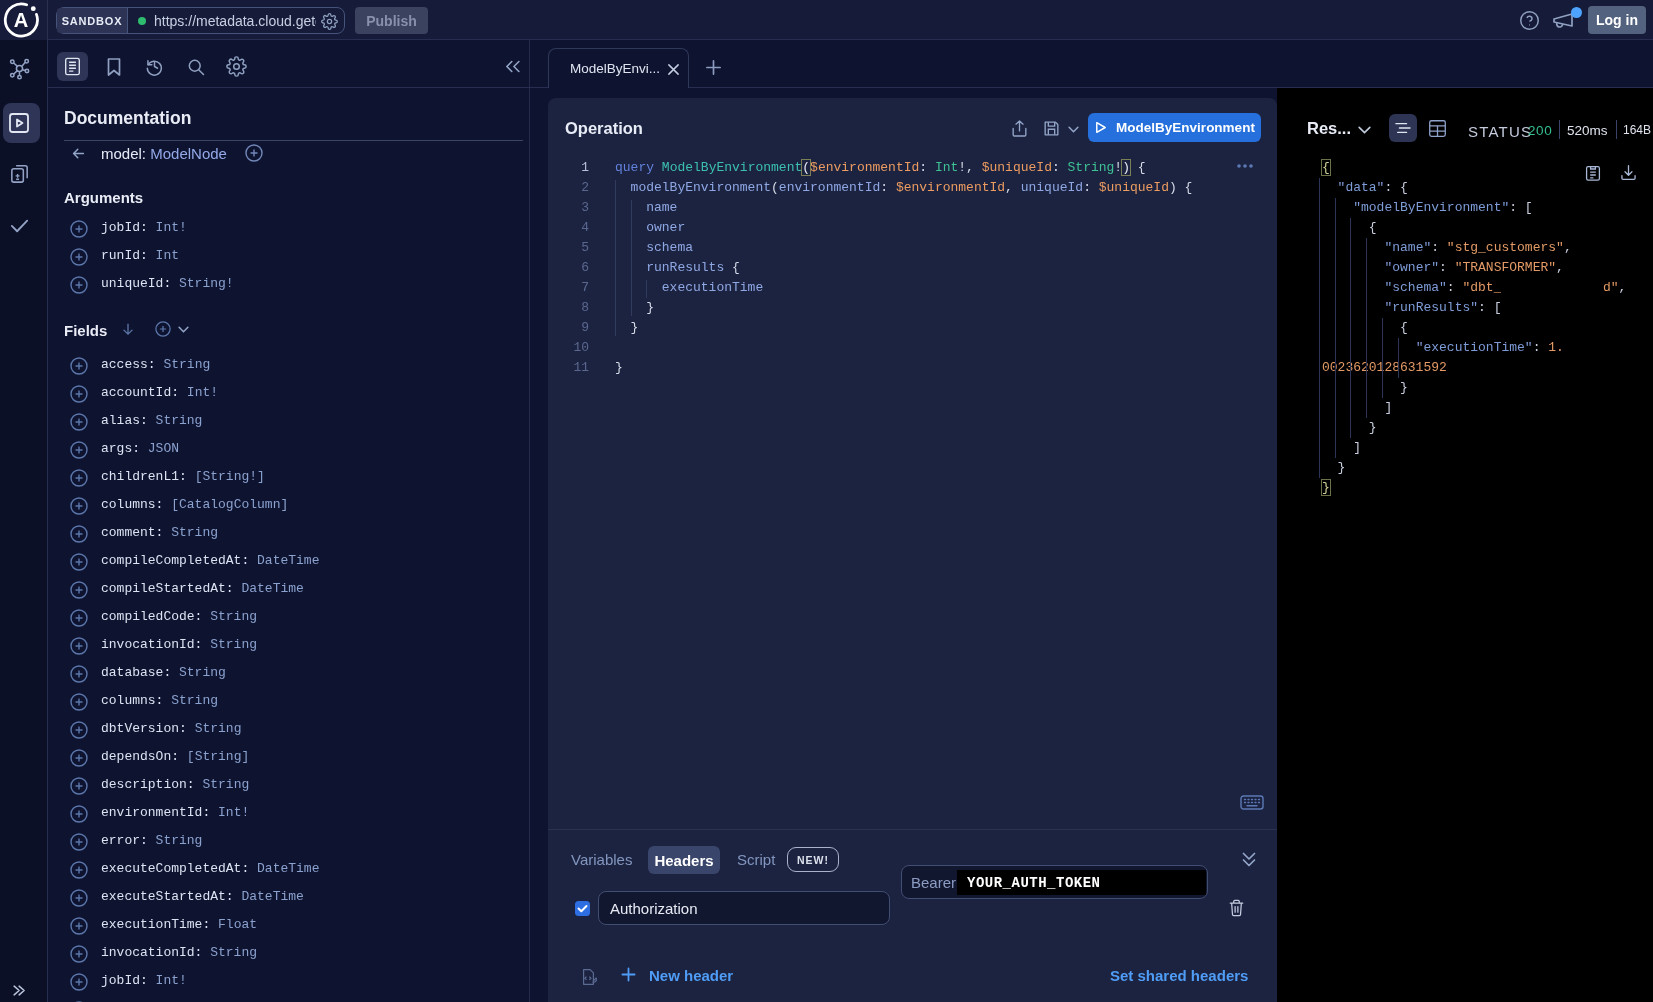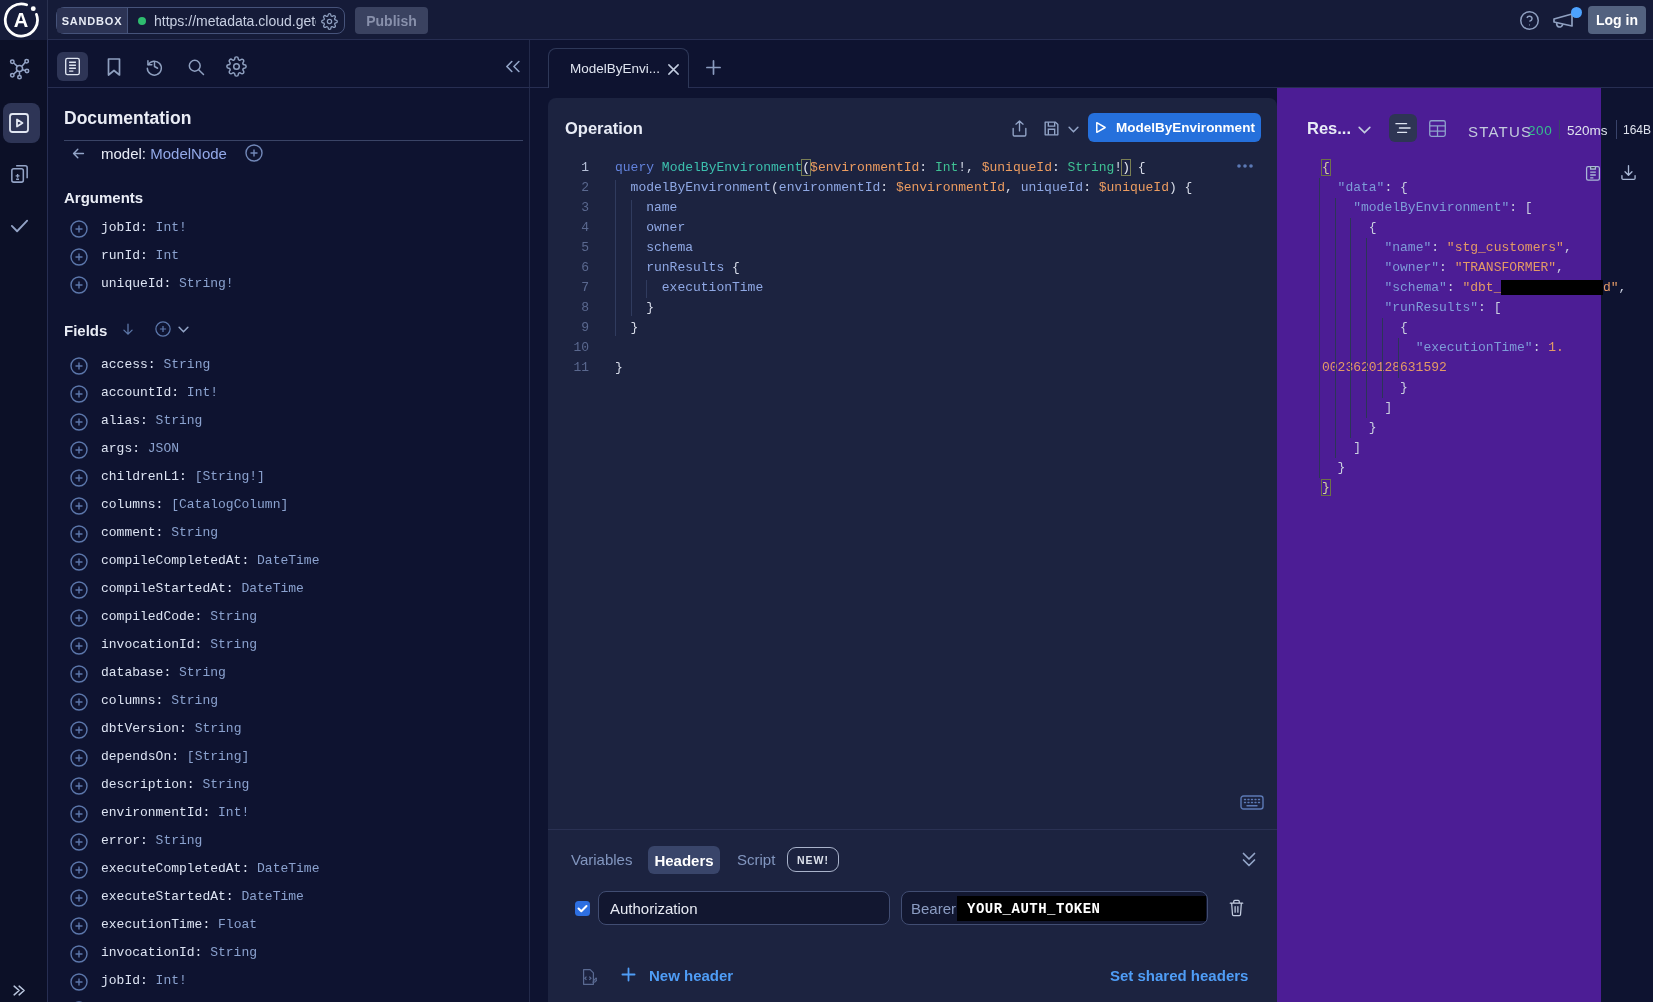--- a/index.html
+++ b/index.html
@@ -35,21 +35,21 @@
 #tabline{position:absolute;left:0;top:47px;width:1123px;height:1px;background:#272e52}
 #tab{position:absolute;left:18px;top:8px;width:141px;height:40px;border:1px solid #2e3858;border-bottom:none;border-radius:8px 8px 0 0;background:#0e1330;z-index:2}
 #card{position:absolute;left:18px;top:58px;width:729px;height:904px;background:#1c2340;border-radius:8px 8px 0 0}
 
 .cl{position:absolute;white-space:pre;font-family:"Liberation Mono",monospace;font-size:13px;line-height:20px;height:20px}
 .ln{position:absolute;width:36px;text-align:right;color:#5a688f;font-family:"Liberation Mono",monospace;font-size:13px;line-height:20px;height:20px}
 .kw{color:#6282dc}.op{color:#3cc0ae}.vr{color:#ec9c60}.ty{color:#3fc294}.pn{color:#d6dbe8}.fd{color:#8fa8e4}
 .bx{outline:1px solid #7a7f55;color:#e6e9f2}
 .guide{position:absolute;width:1px;background:#303b5e}
 
-#resp{position:absolute;left:747px;top:48px;width:324px;height:914px;background:#4c1d95}
+#resp{position:absolute;left:747px;top:48px;width:376px;height:914px;background:#000000}
 .jl{position:absolute;white-space:pre;font-family:"Liberation Mono",monospace;font-size:13px;line-height:20px;height:20px;left:45px}
 .jk{color:#7e9cd8}.jp{color:#c9cfdf}.js{color:#e39a66}
 .jbx{outline:1px solid #6d7147;color:#d3d29a}
 .jguide{position:absolute;width:1px;background:#2c3558}
 
 #botdiv{position:absolute;left:0;top:731px;width:729px;height:1px;background:#2a3153}
 .tabtxt{position:absolute;font-size:15px;color:#8296bf}
 #hdrpill{position:absolute;left:100px;top:748px;width:72px;height:28px;background:#39456a;border-radius:6px;color:#fff;font-weight:bold;font-size:15px;display:flex;align-items:center;justify-content:center}
 #newbadge{position:absolute;left:239px;top:749px;height:25px;padding:0 9px;border:1px solid #a9b3cb;border-radius:9px;color:#dde2ec;font-size:10.5px;font-weight:bold;letter-spacing:1px;display:flex;align-items:center}
 .inp{position:absolute;height:34px;border:1px solid #414d72;border-radius:8px;background:#121730;display:flex;align-items:center;font-size:15px}
@@ -439,21 +439,21 @@
       </svg>
 
     <div class="abs" style="left:27px;top:803px;width:15px;height:15px;background:#2d6fe2;border-radius:3.5px">
       <svg width="15" height="15" viewBox="0 0 15 15" fill="none" stroke="#fff" stroke-width="2">
           <path d="M3.5 7.5 6.3 10.3 11.5 5" stroke-linecap="round" stroke-linejoin="round"></path>
         </svg>
     </div>
     <div class="inp" style="left:50px;top:793px;width:292px">
         <span style="padding-left:11px;color:#e8ebf4">Authorization</span>
       </div>
-    <div class="inp" style="left:353px;top:793px;width:307px">
+    <div class="inp" style="left:353px;top:767px;width:307px">
         <span style="padding-left:9px;color:#8b9cc2">Bearer&nbsp;</span>
       <div class="abs" style="left:55px;top:4px;width:249px;height:25px;background:#000;display:flex;align-items:center">
           <span class="mono" style="color:#fff;font-size:14px;font-weight:bold;padding-left:10px;letter-spacing:.5px">YOUR_AUTH_TOKEN</span>
         </div>
     </div>
     <svg class="abs" style="left:680px;top:801px" width="17" height="18" viewBox="0 0 24 26" fill="none" stroke="#c3cde0" stroke-width="1.8">
         <path d="M3 6h18M8 6V3.5A1.5 1.5 0 0 1 9.5 2h5A1.5 1.5 0 0 1 16 3.5V6M5 6l1.2 16.5A1.6 1.6 0 0 0 7.8 24h8.4a1.6 1.6 0 0 0 1.6-1.5L19 6" stroke-linecap="round" stroke-linejoin="round"></path>
         <path d="M10 11v8M14 11v8" stroke-linecap="round"></path>
       </svg>
 

